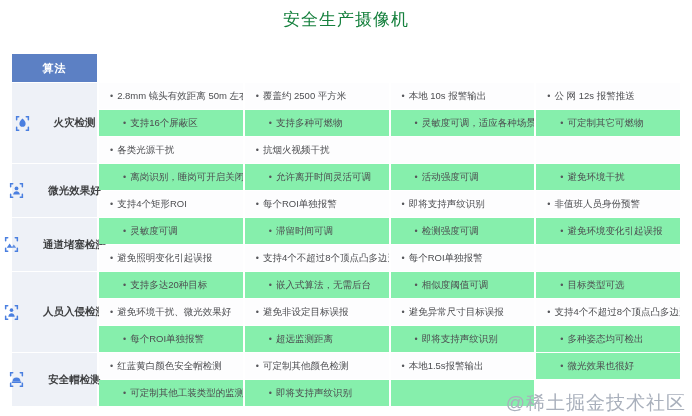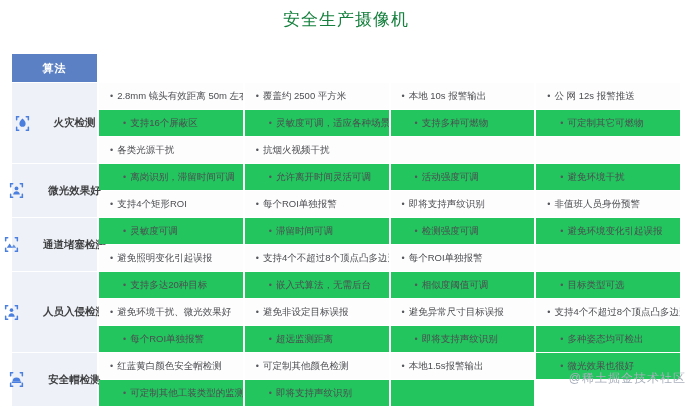--- a/index.html
+++ b/index.html
@@ -30,28 +30,28 @@
   .algo-cell {
     background:#eef1f7;
     display:flex; align-items:center; justify-content:center; gap:23px;
     font-size:10.5px; font-weight:600; color:#3f4042; white-space:nowrap;
   }
   .algo-cell .icn { display:flex; align-items:center; flex:none; }
   .cell {
     background:#fdfdfe; display:flex; align-items:center;
     padding:0 4px 0 11px; overflow:hidden;
   }
-  .cell.alt { background:#22c55e;padding-left:24px; }
+  .cell.alt { background:#86efac;padding-left:24px; }
   .txt {
     font-size:9.5px; color:#4c4d50; white-space:nowrap; letter-spacing:0;
   }
   .txt:not(:empty)::before { content:"•"; margin-right:4px; font-size:9px; color:#55565a; }
   .watermark {
-    position:absolute; right:6px; top:370px;
-    font-size:12px; color:#a9b0bc; letter-spacing:1px;
+    position:absolute; right:6px; top:390px;
+    font-size:19px; color:#a9b0bc; letter-spacing:1px;
   }
 </style>
 </head>
 <body>
 
 <div class="page">
 
   <div class="title">安全生产摄像机</div>
 
   <div class="spec-table">
@@ -82,24 +82,24 @@
     <div class="cell">
         <span class="txt">本地 10s 报警输出</span>
       </div>
     <div class="cell">
         <span class="txt">公 网 12s 报警推送</span>
       </div>
     <div class="cell alt">
         <span class="txt">支持16个屏蔽区</span>
       </div>
     <div class="cell alt">
+        <span class="txt">支持多种可燃物</span>
+      </div>
+    <div class="cell alt">
         <span class="txt">灵敏度可调，适应各种场景</span>
-      </div>
-    <div class="cell alt">
-        <span class="txt">支持多种可燃物</span>
       </div>
     <div class="cell alt">
         <span class="txt">可定制其它可燃物</span>
       </div>
     <div class="cell">
         <span class="txt">各类光源干扰</span>
       </div>
     <div class="cell">
         <span class="txt">抗烟火视频干扰</span>
       </div>
@@ -119,21 +119,21 @@
               <path d="M5 16.2H2.8V13"></path>
               <path d="M13 16.2h2.2V13"></path>
             </g>
             <circle cx="9" cy="6.8" r="2" fill="#4a7fe0"></circle>
             <path fill="#4a7fe0" d="M5.4 13.2c.5-2.4 1.9-3.4 3.6-3.4s3.1 1 3.6 3.4z"></path>
           </svg>
       </span>
       <span>微光效果好</span>
     </div>
     <div class="cell alt">
-        <span class="txt">离岗识别，滞留时间可调</span>
+        <span class="txt">离岗识别，睡岗可开启关闭</span>
       </div>
     <div class="cell alt">
         <span class="txt">允许离开时间灵活可调</span>
       </div>
     <div class="cell alt">
         <span class="txt">活动强度可调</span>
       </div>
     <div class="cell alt">
         <span class="txt">避免环境干扰</span>
       </div>

